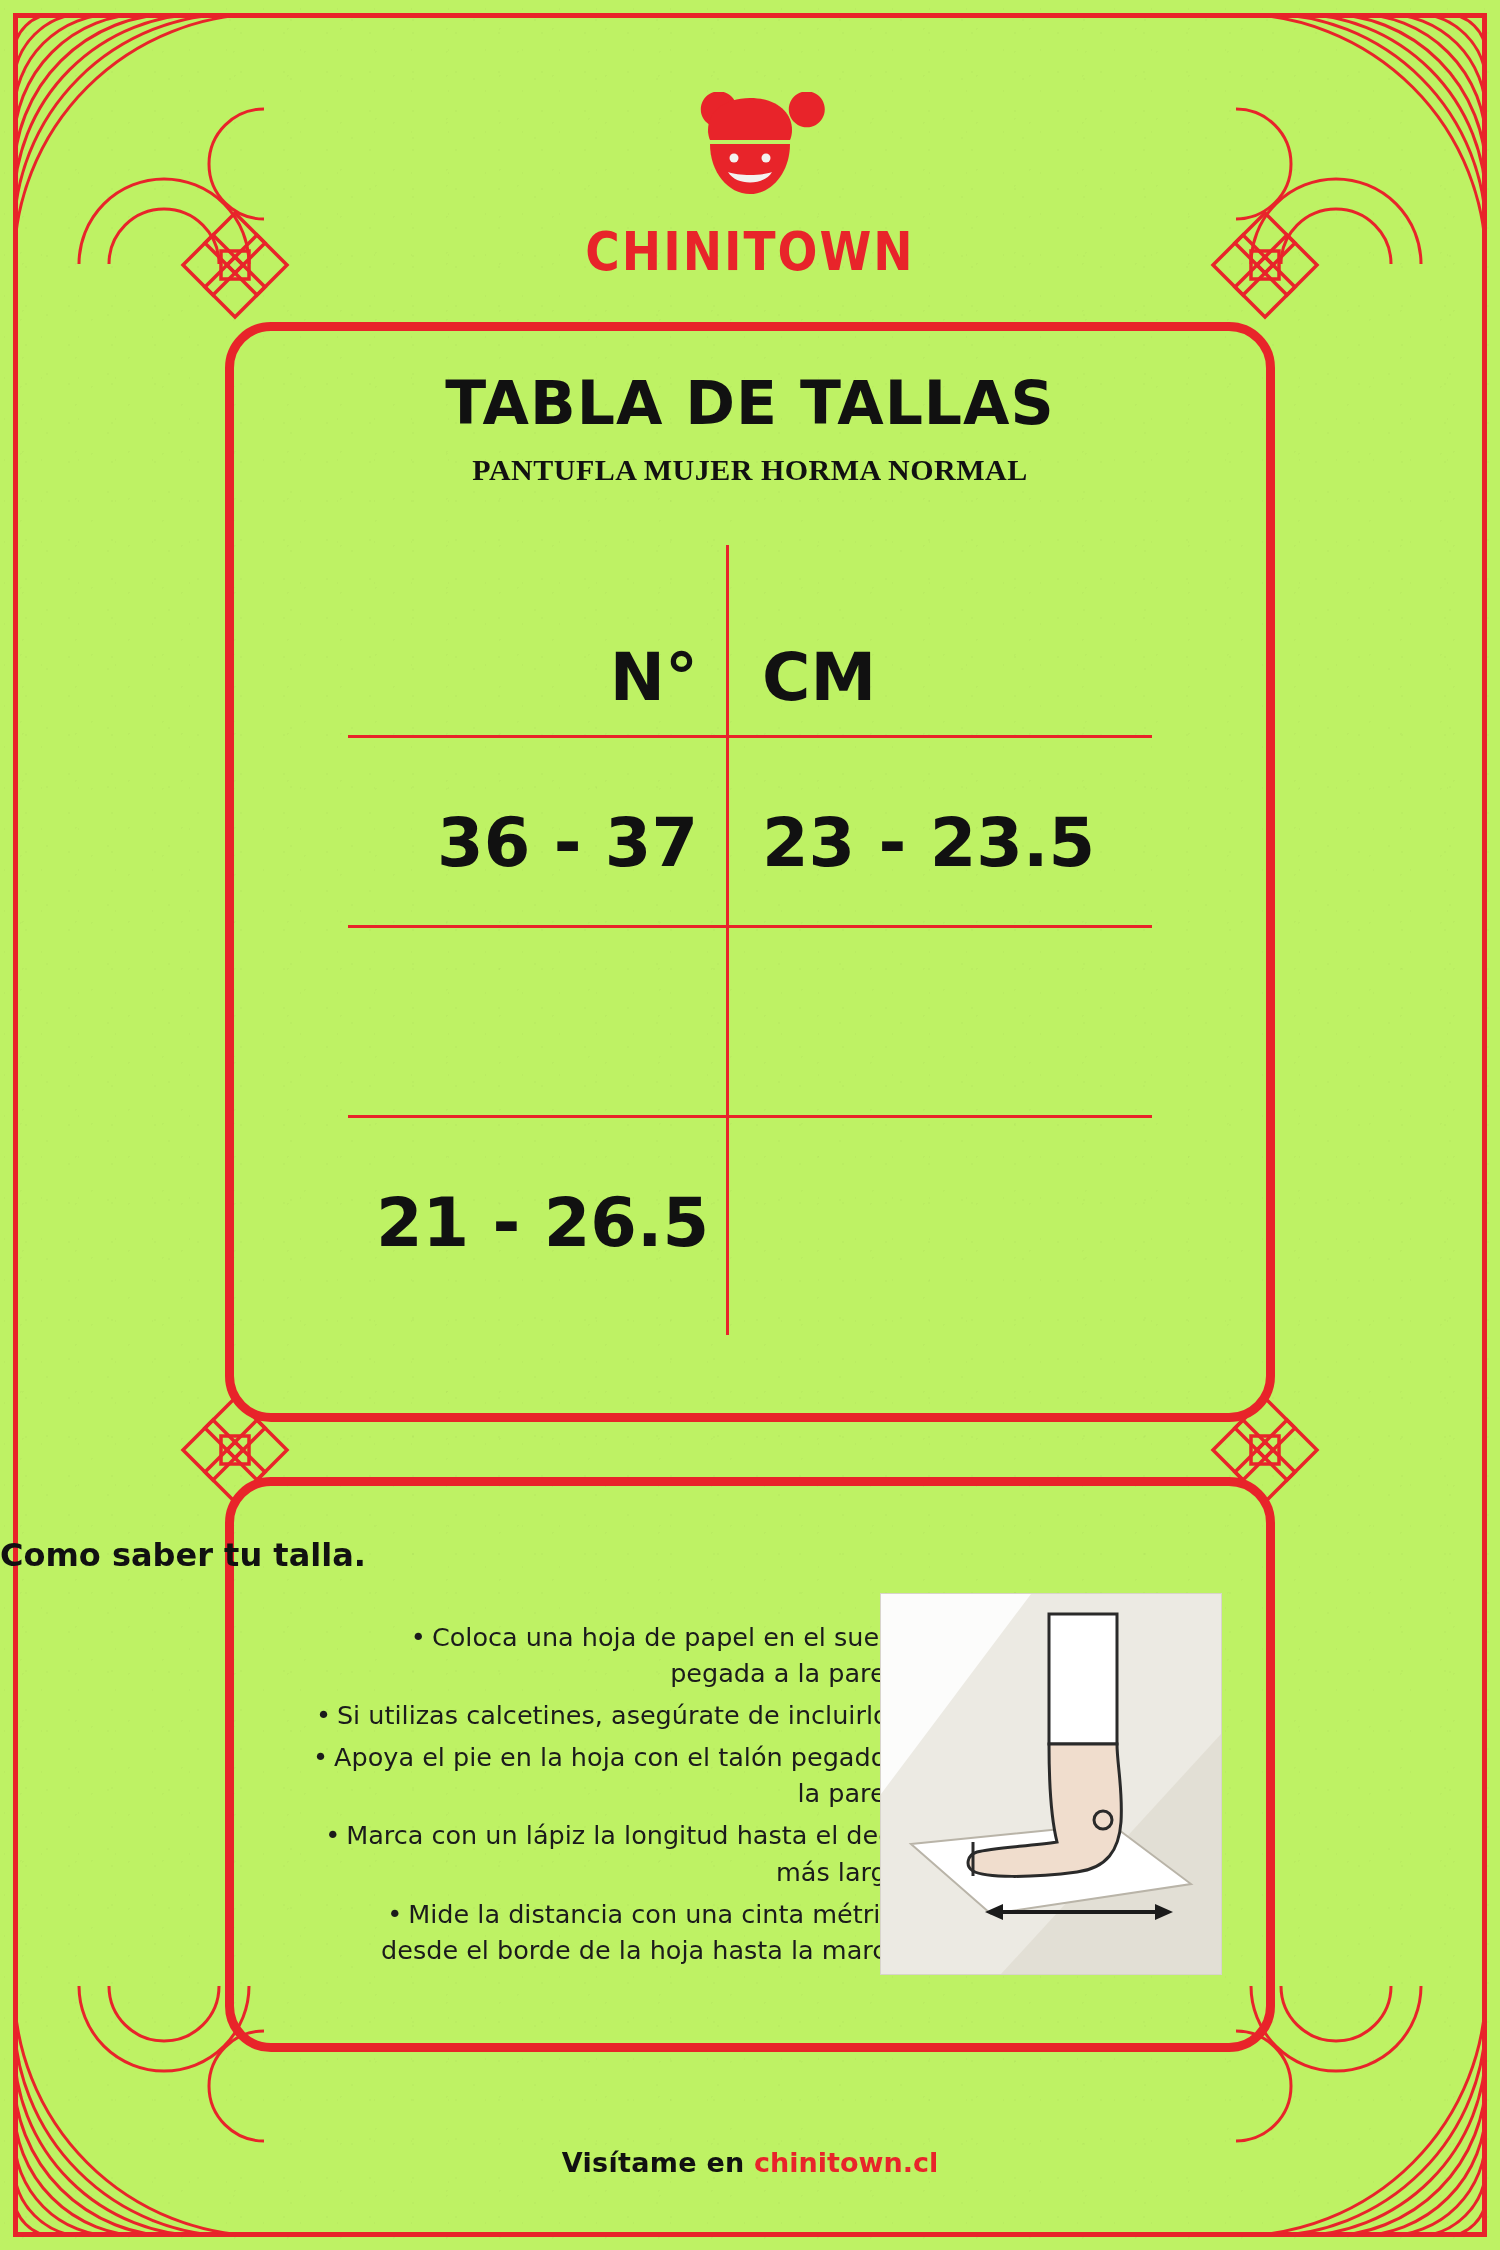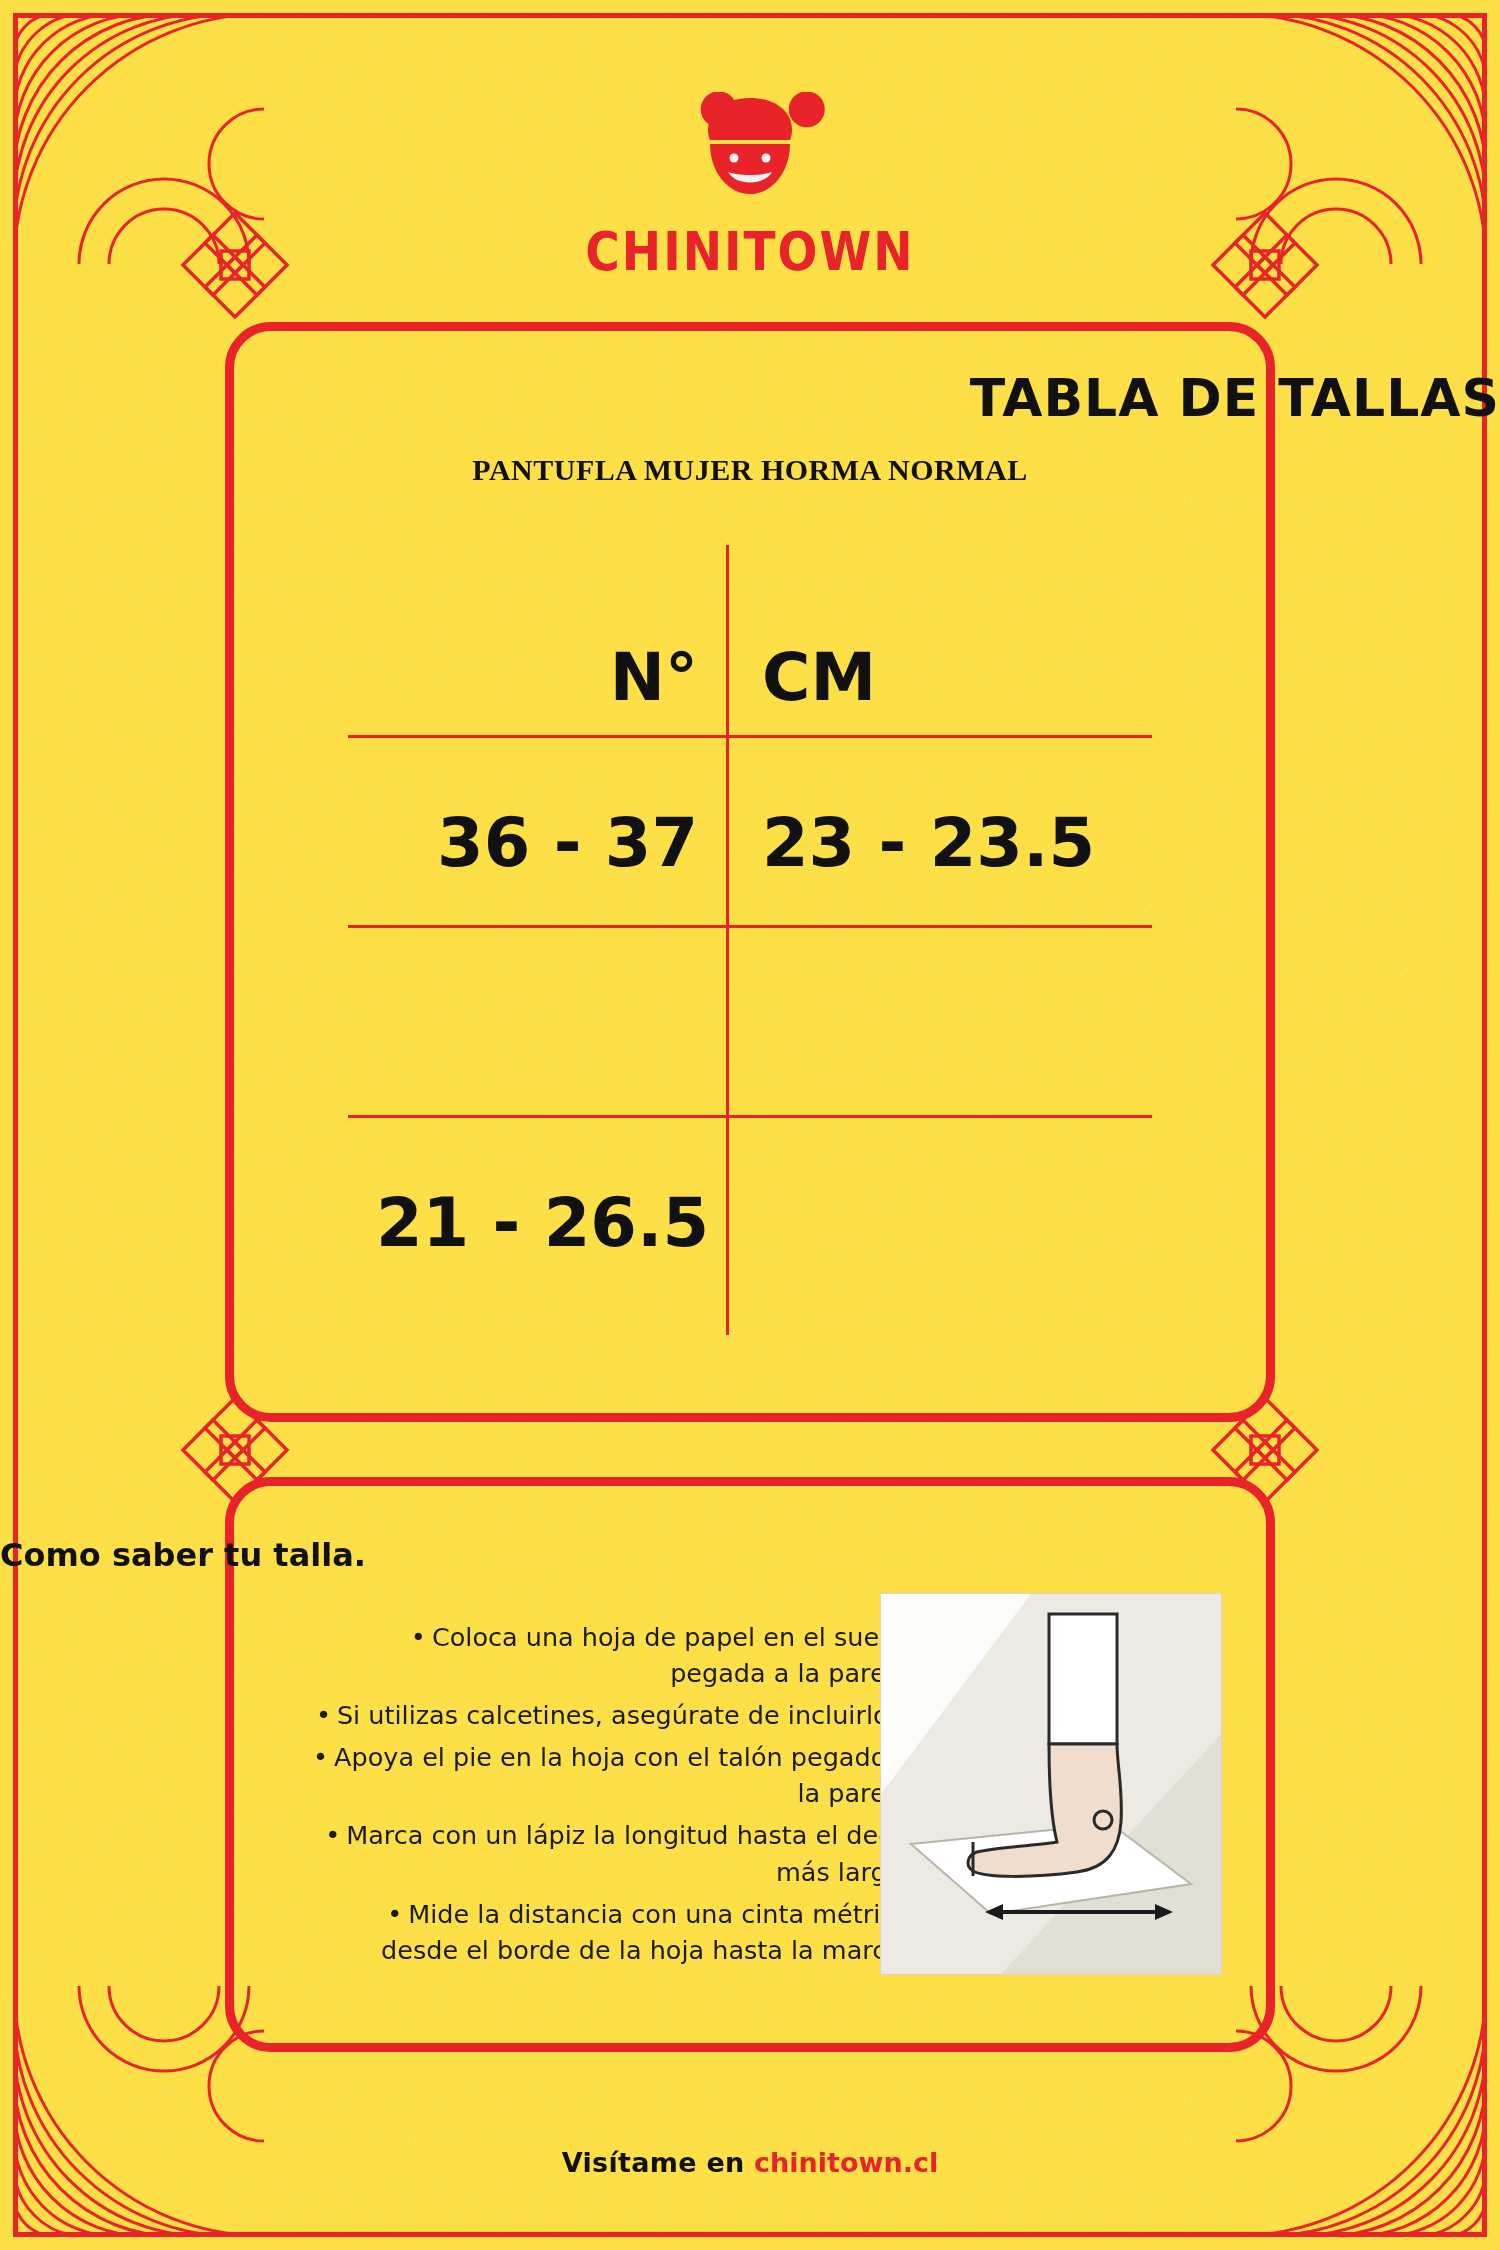--- a/index.html
+++ b/index.html
@@ -12,21 +12,21 @@
     background: #f2f2ef;
     font-family: "DejaVu Sans", sans-serif;
     position: relative;
     overflow: hidden;
   }
 
   
   .page {
     position: absolute;
     inset: 0;
-    background: #fde047;
+    background: #bef264;
     overflow: hidden;
   }
   .paper-noise {
     position: absolute;
     inset: 0;
     background-image:
       radial-gradient(circle at 12% 22%, rgba(0,0,0,0.025) 0 1px, transparent 1px),
       radial-gradient(circle at 43% 61%, rgba(0,0,0,0.022) 0 1px, transparent 1px),
       radial-gradient(circle at 77% 34%, rgba(0,0,0,0.02) 0 1px, transparent 1px),
       radial-gradient(circle at 61% 85%, rgba(0,0,0,0.02) 0 1px, transparent 1px),
@@ -104,23 +104,23 @@
     top: 1477px;
     width: 1050px;
     height: 575px;
   }
 
   
   .title-main {
     position: absolute;
     left: 0; right: 0;
     top: 368px;
-    text-align: right;
-    font-weight: bold;
-    font-size: 52px;
+    text-align: center;
+    font-weight: bold;
+    font-size: 60px;
     letter-spacing: 1px;
     color: #111;
   }
   .title-sub {
     position: absolute;
     left: 0; right: 0;
     top: 453px;
     text-align: center;
     font-weight: bold;
     font-size: 30px;

